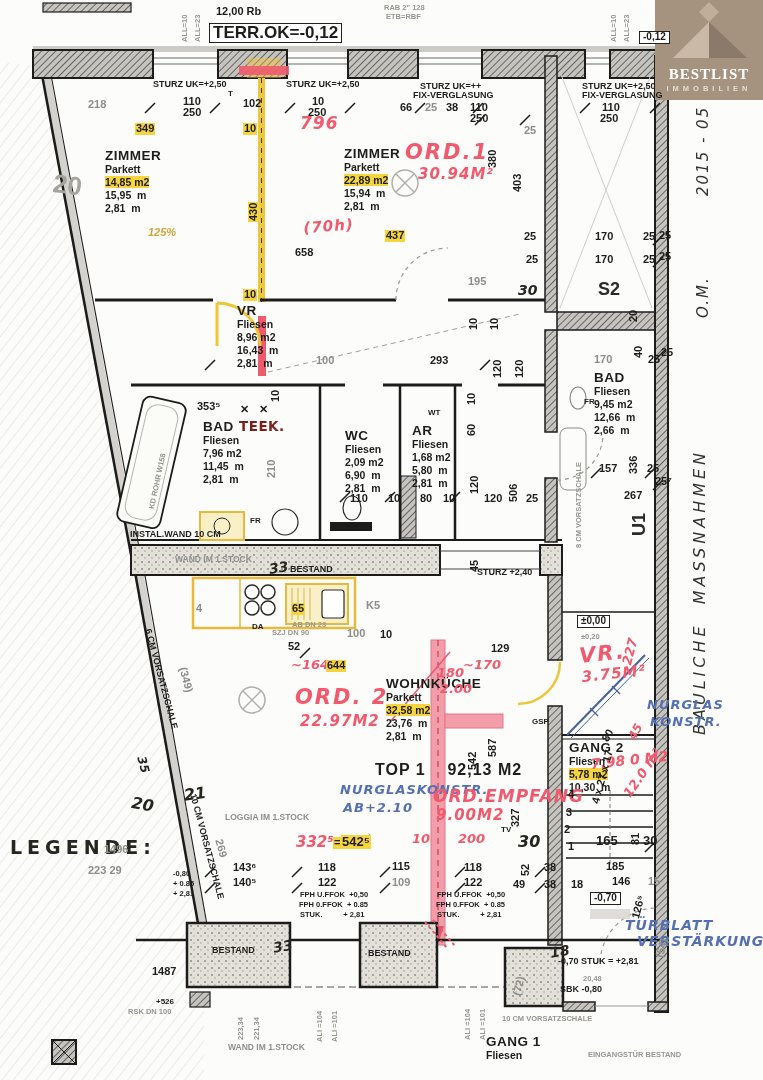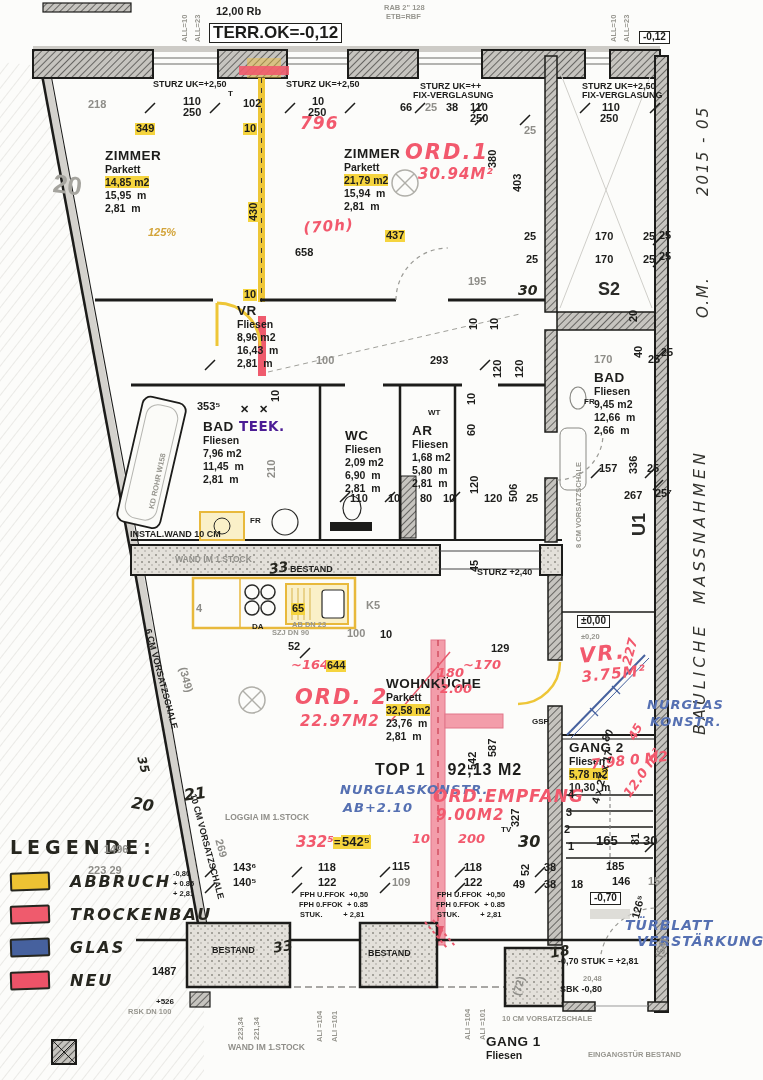--- a/index.html
+++ b/index.html
@@ -26,21 +26,21 @@
   .tiny{font-size:8px;font-weight:700;}
   .tinyg{font-size:7.5px;font-weight:700;color:#97968f;}
   .lvl{font-size:11px;font-weight:700;border:1.5px solid #22221f;background:#fff;padding:0 3px;}
   .biggrey{font-size:26px;font-weight:700;color:#a5a49e;}
   .s2{font-size:18px;font-weight:800;color:#2a2a27;}
   .top1{font-size:16px;font-weight:800;letter-spacing:1px;}
   .orange{font-size:11px;font-weight:700;font-style:italic;color:#d3a43a;}
   
   .room{position:absolute;}
   .room .rname{font-size:13.5px;font-weight:800;letter-spacing:.5px;white-space:pre;}
-  .room .rname .n2{color:#4c1d95;font-family:"DejaVu Sans",sans-serif;}
+  .room .rname .n2{color:#7f1d1d;font-family:"DejaVu Sans",sans-serif;}
   .room .rline{font-size:10.5px;font-weight:700;line-height:13px;white-space:pre;}
   .room .hl{background:#f5d43e;}
   
   #legend{position:absolute;left:10px;top:836px;}
   #legend .ltitle{font-family:"DejaVu Sans",sans-serif;font-size:19px;font-weight:700;letter-spacing:5px;color:#26261f;}
   .litem{display:flex;align-items:center;margin-top:14px;}
   .lsw{width:36px;height:15px;border:2px solid #26261f;border-radius:2px;transform:rotate(-2deg);margin-right:20px;}
   .llab{font-family:"DejaVu Sans",sans-serif;font-style:italic;font-weight:700;font-size:16px;letter-spacing:2px;color:#26261f;}
   
   #logo{position:absolute;left:655px;top:0;width:108px;height:100px;background:#a59380;}
@@ -239,59 +239,50 @@
       <path d="M205,370 l10,-10 M480,370 l10,-10"></path>
       <path d="M340,502 l10,-10 M385,502 l10,-10 M450,502 l10,-10"></path>
       <path d="M591,478 l10,-10 M645,478 l10,-10"></path>
       <path d="M205,877 l10,-10 M292,877 l10,-10 M380,877 l10,-10 M455,877 l10,-10 M535,877 l10,-10"></path>
       <path d="M205,893 l10,-10 M292,893 l10,-10 M380,893 l10,-10 M455,893 l10,-10 M535,893 l10,-10"></path>
       <path d="M653,245 l10,-10 M653,267 l10,-10 M655,360 l10,-10 M653,490 l10,-10"></path>
       <path d="M645,852 l10,-10 M300,658 l10,-10 M360,845 l10,-10"></path>
     </g>
   </svg>
 
+  <div id="logo">
+    <svg width="108" height="100">
+      <polygon points="18,58 54,22 54,58" fill="#c9b9a6"></polygon>
+      <polygon points="54,22 92,58 54,58" fill="#8b7a69"></polygon>
+      <polygon points="44,12 54,2 64,12 54,22" fill="#bfae9a"></polygon>
+    </svg>
+    <div class="l1">BESTLIST</div>
+    <div class="l2">IMMOBILIEN</div>
+  </div>
 
   <div class="meta-label" style="left:694px;top:196px;transform:rotate(-90deg);font-size:15px;letter-spacing:2px;">2015 - 05</div>
   <div class="meta-label" style="left:694px;top:318px;transform:rotate(-90deg);font-size:15px;letter-spacing:2px;">O.M.</div>
   <div class="meta-label" style="left:690px;top:735px;transform:rotate(-90deg);font-size:16px;letter-spacing:4px;">BAULICHE  MASSNAHMEN</div>
 
   <div id="legend">
     <div class="ltitle">LEGENDE:</div>
-    <div id="legend-items">
-        <div class="litem">
-          <span class="lsw" style="background: rgb(237, 194, 51);"></span>
-          <span class="llab">ABBRUCH</span>
-        </div>
-        <div class="litem">
-          <span class="lsw" style="background: rgb(239, 91, 109);"></span>
-          <span class="llab">TROCKENBAU</span>
-        </div>
-        <div class="litem">
-          <span class="lsw" style="background: rgb(70, 97, 158);"></span>
-          <span class="llab">GLAS</span>
-        </div>
-        <div class="litem">
-          <span class="lsw" style="background: rgb(238, 83, 104);"></span>
-          <span class="llab">NEU</span>
-        </div>
-      </div>
   </div>
 
   <div id="rooms">
       <div class="room" style="left: 105px; top: 148px;">
         <div class="rname"><span>ZIMMER</span></div>
         <div class="rline"><span>Parkett</span></div>
         <div class="rline"><span class="hl">14,85 m2</span></div>
         <div class="rline"><span>15,95  m</span></div>
         <div class="rline"><span>2,81  m</span></div>
       </div>
       <div class="room" style="left: 344px; top: 146px;">
         <div class="rname"><span>ZIMMER</span></div>
         <div class="rline"><span>Parkett</span></div>
-        <div class="rline"><span class="hl">21,79 m2</span></div>
+        <div class="rline"><span class="hl">22,89 m2</span></div>
         <div class="rline"><span>15,94  m</span></div>
         <div class="rline"><span>2,81  m</span></div>
       </div>
       <div class="room" style="left: 237px; top: 303px;">
         <div class="rname"><span>VR</span></div>
         <div class="rline"><span>Fliesen</span></div>
         <div class="rline"><span>8,96 m2</span></div>
         <div class="rline"><span>16,43  m</span></div>
         <div class="rline"><span>2,81  m</span></div>
       </div>
@@ -427,21 +418,21 @@
       <span class="lb dim" style="left: 648px; top: 354px;">25</span>
       <span class="lb dim" style="left: 599px; top: 463px;">157</span>
       <span class="lb dim" style="left: 647px; top: 463px;">25</span>
       <span class="lb dim" style="left: 628px; top: 474px; transform: rotate(-90deg);">336</span>
       <span class="lb dim" style="left: 624px; top: 490px;">267</span>
       <span class="lb tinyg" style="left: 575px; top: 548px; transform: rotate(-90deg);">8 CM VORSATZSCHALE</span>
       <span class="lb s2" style="left: 630px; top: 536px; transform: rotate(-90deg);">U1</span>
       <span class="lb dim" style="left: 659px; top: 230px;">25</span>
       <span class="lb dim" style="left: 659px; top: 251px;">25</span>
       <span class="lb dim" style="left: 661px; top: 347px;">25</span>
-      <span class="lb dim" style="left: 655px; top: 476px; margin-top: 12px;">25⁷</span>
+      <span class="lb dim" style="left: 655px; top: 476px;">25⁷</span>
       <span class="lb note" style="left: 130px; top: 530px;">INSTAL.WAND 10 CM</span>
       <span class="lb noteg" style="left: 175px; top: 555px;">WAND IM 1.STOCK</span>
       <span class="lb bh" style="left: 268px; top: 562px; transform: rotate(-8deg);">33</span>
       <span class="lb note" style="left: 290px; top: 565px;">BESTAND</span>
       <span class="lb tiny" style="left: 250px; top: 517px;">FR</span>
       <span class="lb dimg" style="left: 366px; top: 600px;">K5</span>
       <span class="lb dimg" style="left: 196px; top: 603px;">4</span>
       <span class="lb dimhl" style="left: 291px; top: 603px;">65</span>
       <span class="lb tiny" style="left: 252px; top: 623px;">DA</span>
       <span class="lb tinyg" style="left: 272px; top: 621px; margin-left: 20px;">AB DN 23</span>

